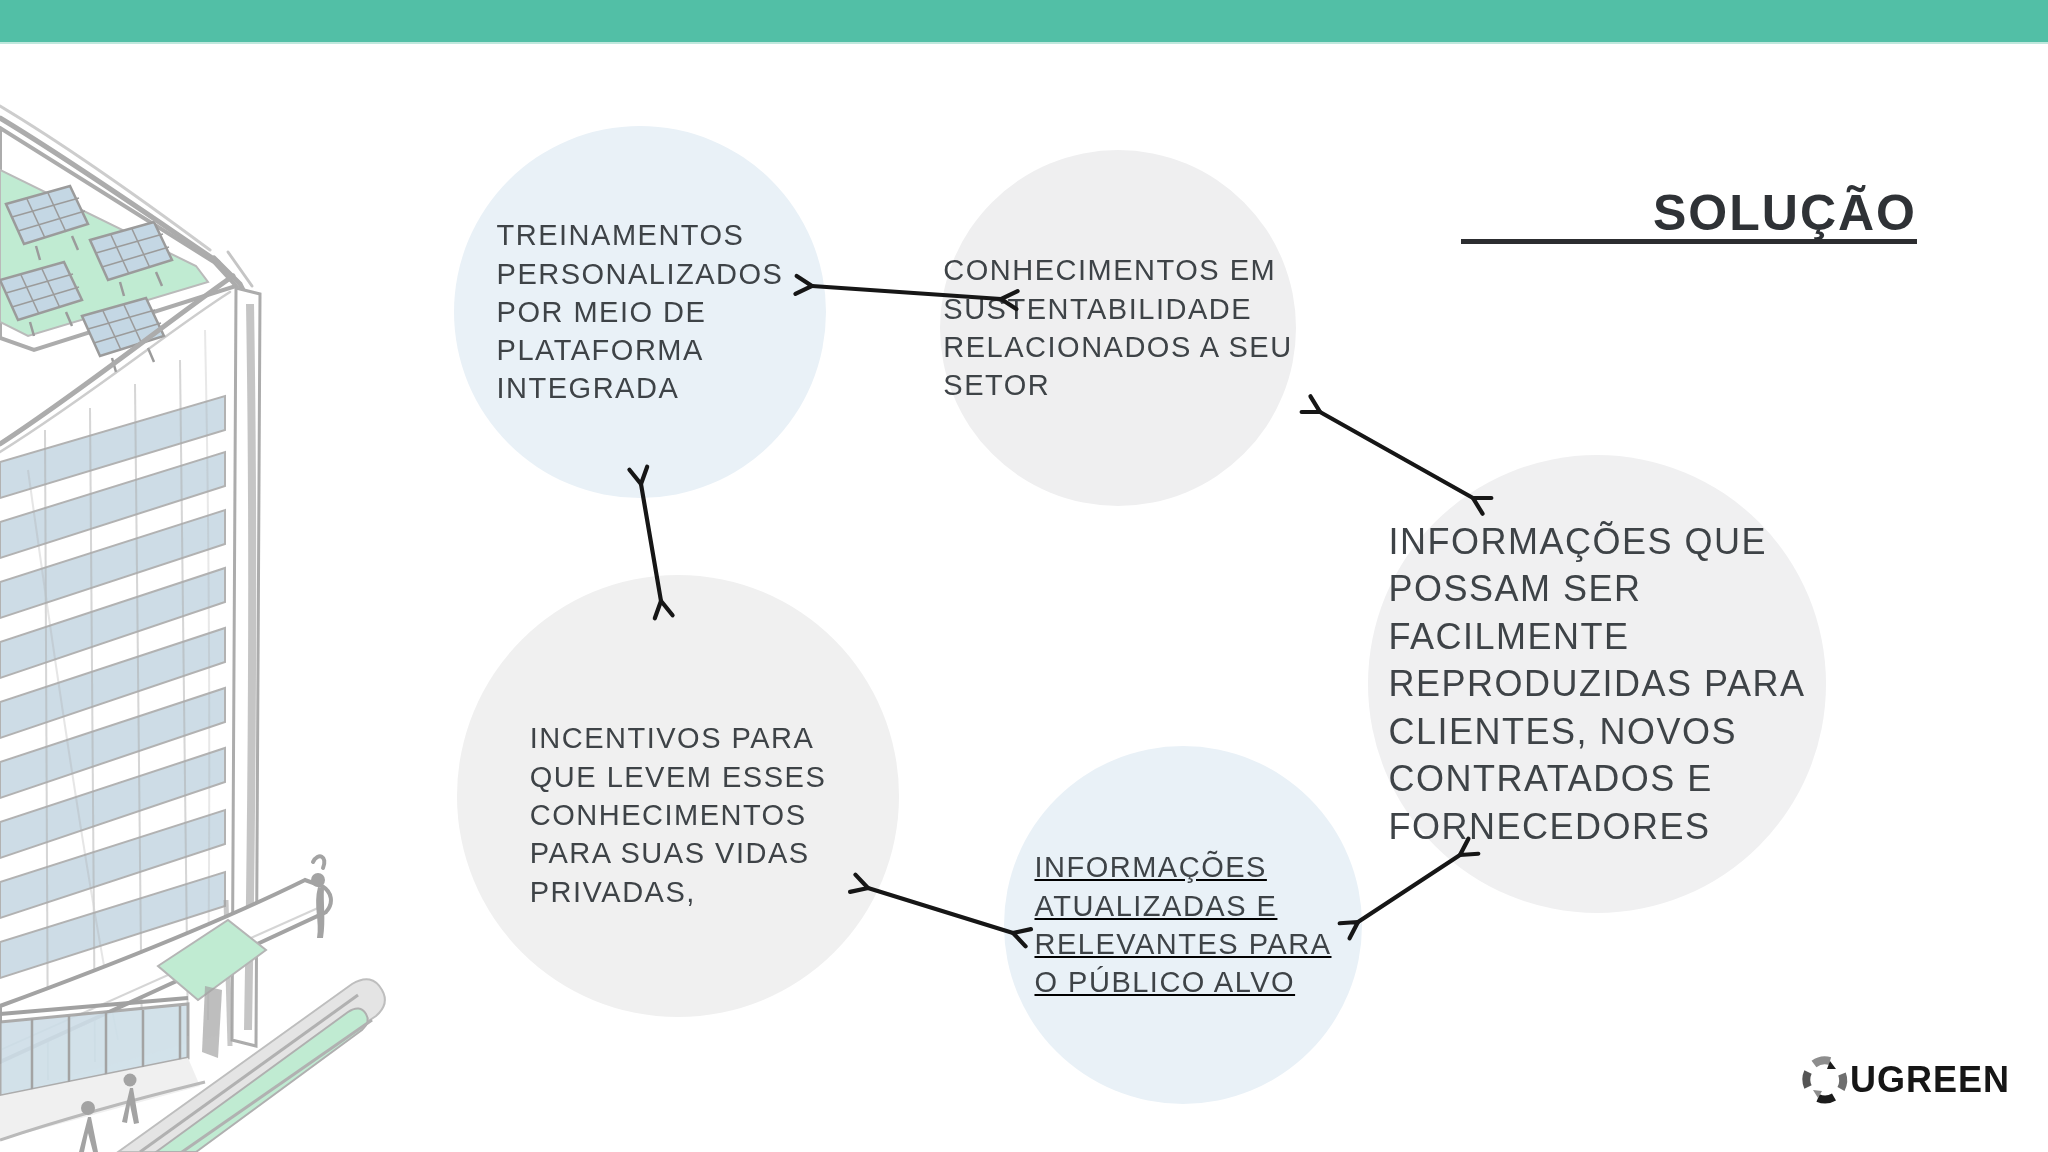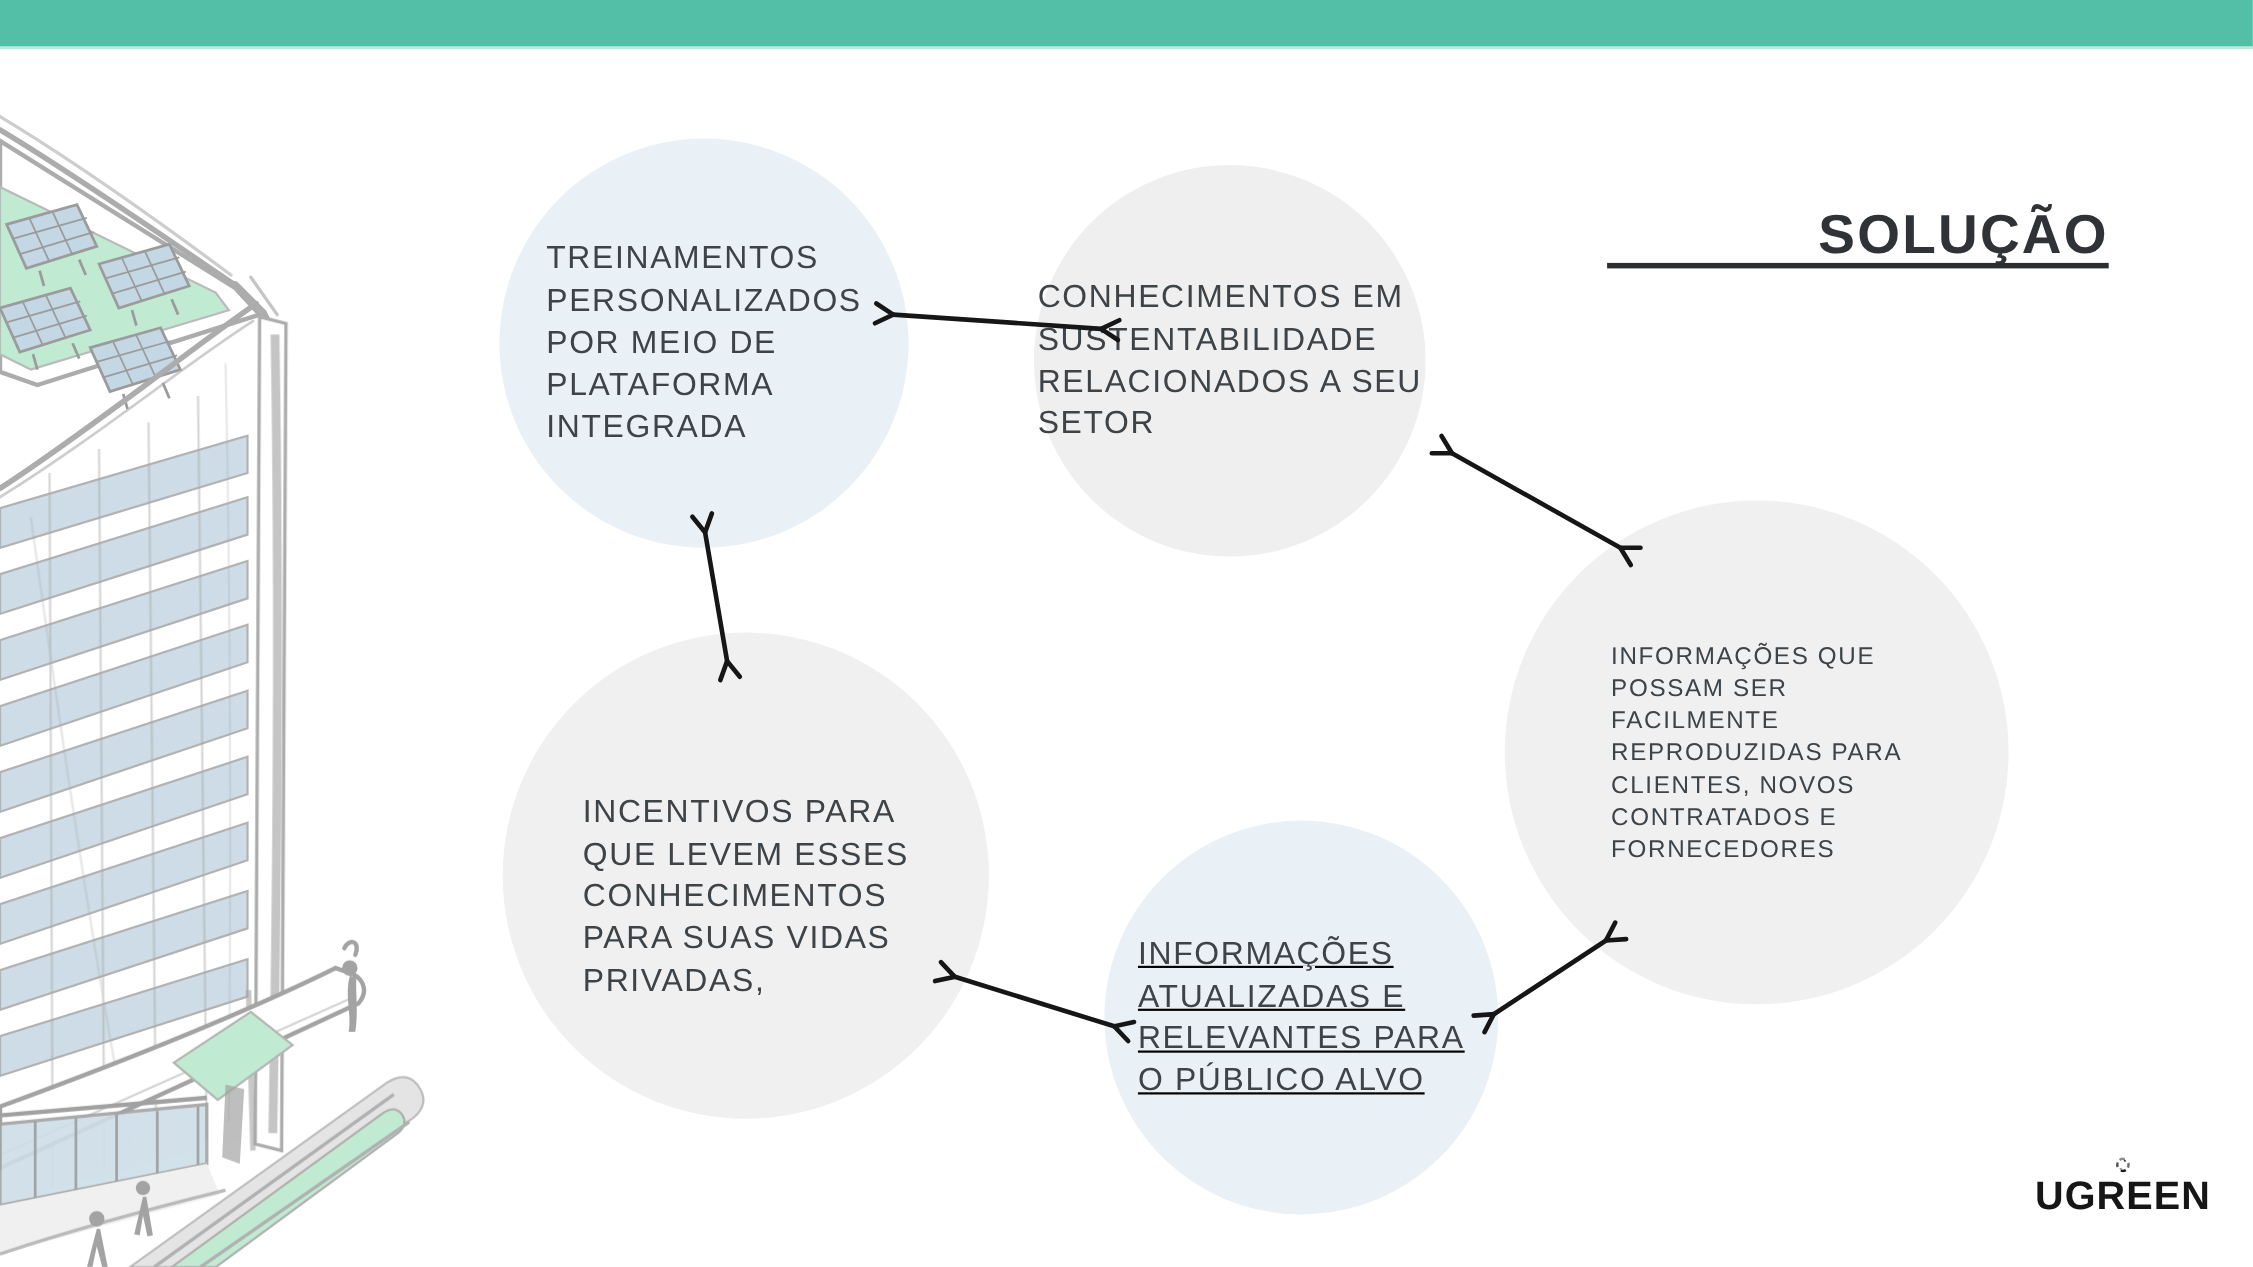--- a/index.html
+++ b/index.html
@@ -29,27 +29,27 @@
   }
   .circle-text{
     white-space:pre-line;
     font-size:29px;line-height:1.32;letter-spacing:1.5px;
     color:#3e4347;
   }
   .circle-text .accent-line{display:block;color:#4fc2a2;}
   .c1{left:454px;top:126px;width:372px;height:372px;background:#e9f1f7;}
   .c2{left:940px;top:150px;width:356px;height:356px;background:#efeff0;}
   .c3{left:1368px;top:455px;width:458px;height:458px;background:#f0f0f1;}
-  .c3 .circle-text{font-size:22px;}
+  .c3 .circle-text{font-size:36px;}
   .c4{left:1004px;top:746px;width:358px;height:358px;background:#e9f1f7;text-decoration:underline;}
   .c5{left:457px;top:575px;width:442px;height:442px;background:#f0f0f0;}
   .arrows{position:absolute;left:0;top:0;width:2048px;height:1152px;pointer-events:none;}
   .logo{
     position:absolute;right:38px;top:1052px;height:56px;
-    display:flex;align-items:center;flex-direction:column;
+    display:flex;align-items:center;
   }
   .logo-text{
     font-size:36px;font-weight:bold;letter-spacing:1px;color:#161616;
   }
 </style>
 </head>
 <body>
 
 <div class="accent-bar"></div>
 

